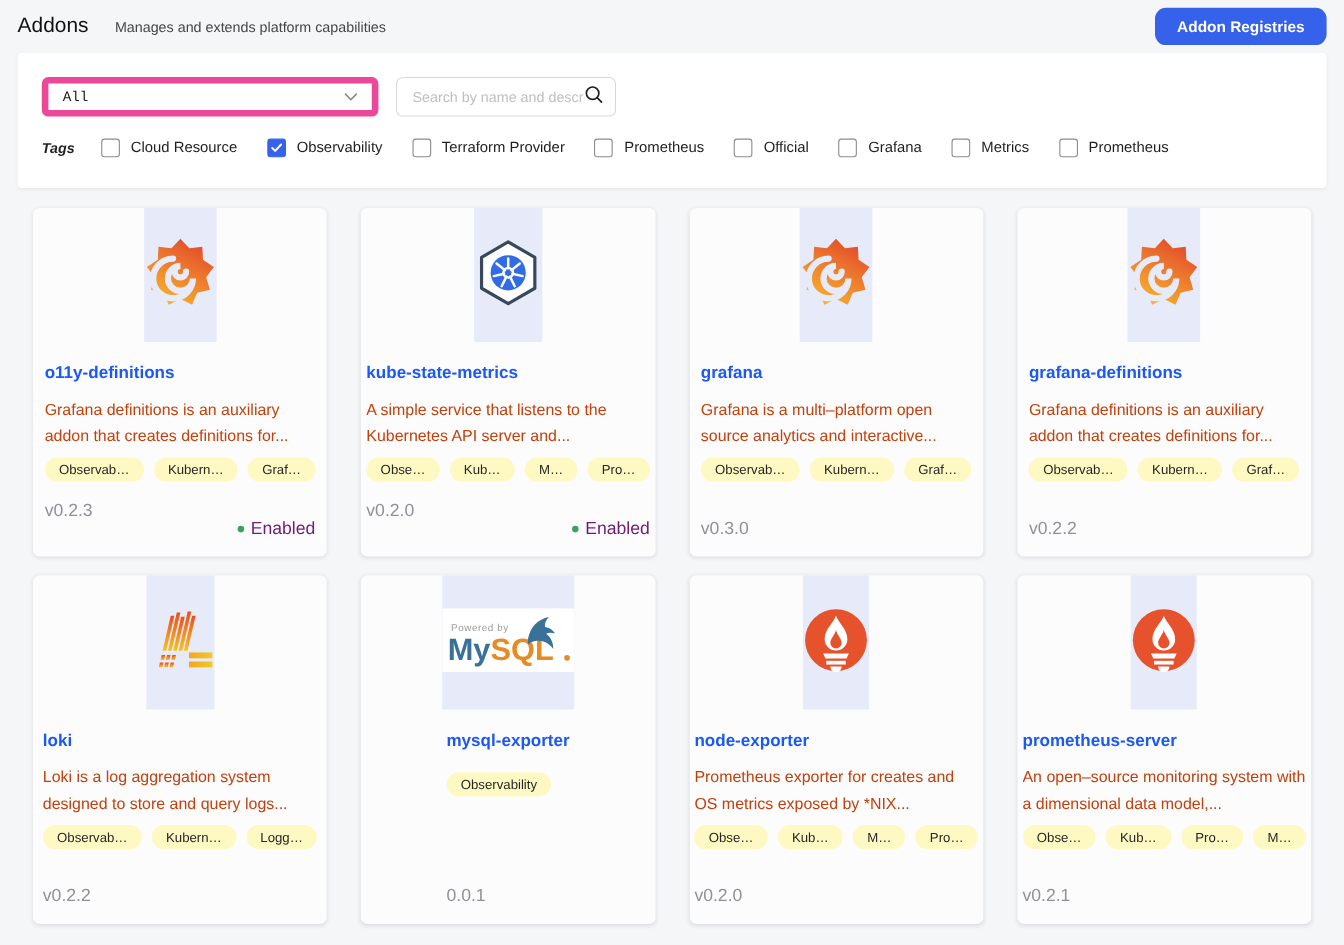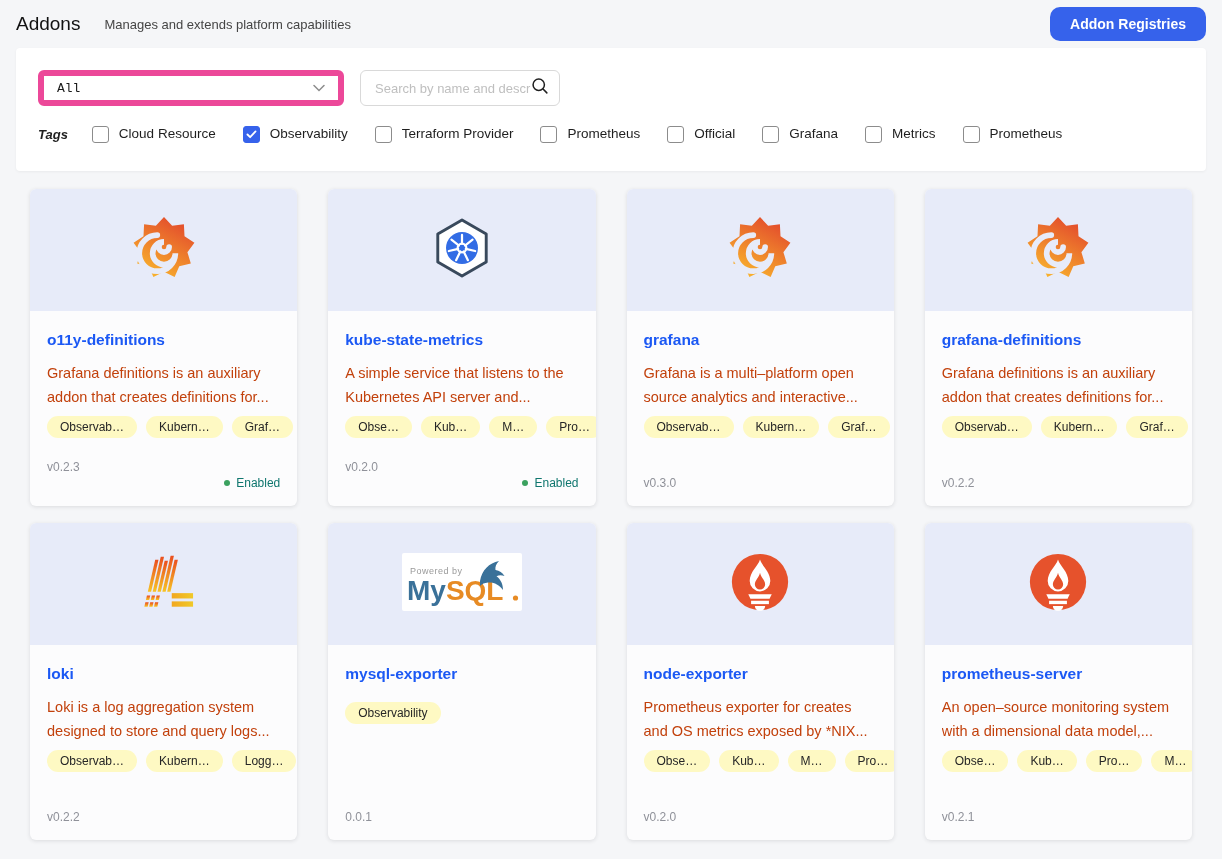--- a/index.html
+++ b/index.html
@@ -50,38 +50,39 @@
   .checkbox.checked { background:#3662EB; border-color:#3662EB; }
   
   .grid {
     margin:18px 30px 0; display:grid;
     grid-template-columns:repeat(4,1fr); column-gap:31px; row-gap:17px;
   }
   .card {
     background:#fcfcfd; border-radius:6px; overflow:hidden; height:317px;
     display:flex; flex-direction:column; box-shadow:0 1px 4px rgba(31,35,41,.12);
     cursor:pointer;
+    align-items:center;
   }
   .card-hero {
     height:122px; flex:none; background:#e7ebf9;
     display:flex; align-items:center; justify-content:center;
   }
   .card-body { padding:0 17px 16px; display:flex; flex-direction:column; flex:1; }
   .card-title { color:#1b58f4; font-size:15.5px; font-weight:bold; margin:20px 0 12px; }
   .card-desc { font-size:14.5px; line-height:24px; color:#c2410c; height:48px; overflow:hidden; }
   .card-tags { display:flex; gap:9px; margin-top:7px; }
   .pill {
     background:#fef9c3; border-radius:11px; padding:4px 13px;
     font-size:12px; color:#262626; white-space:nowrap;
   }
   .card-footer {
     margin-top:auto; display:flex; justify-content:space-between; align-items:center;
-    font-size:12px; color:#8f9199;
-  }
-  .status { display:flex; align-items:center; gap:6px; color:#0f766e;margin-top:32px; }
+    font-size:16px; color:#8f9199;
+  }
+  .status { display:flex; align-items:center; gap:6px; color:#701a75;margin-top:32px; }
   .dot { width:6px; height:6px; border-radius:50%; background:#3BA15F; }
 </style>
 </head>
 <body>
 
 <div class="page-header">
   <span class="page-title">Addons</span>
   <span class="page-subtitle">Manages and extends platform capabilities</span>
   <button class="btn-registries">Addon Registries</button>
 </div>

